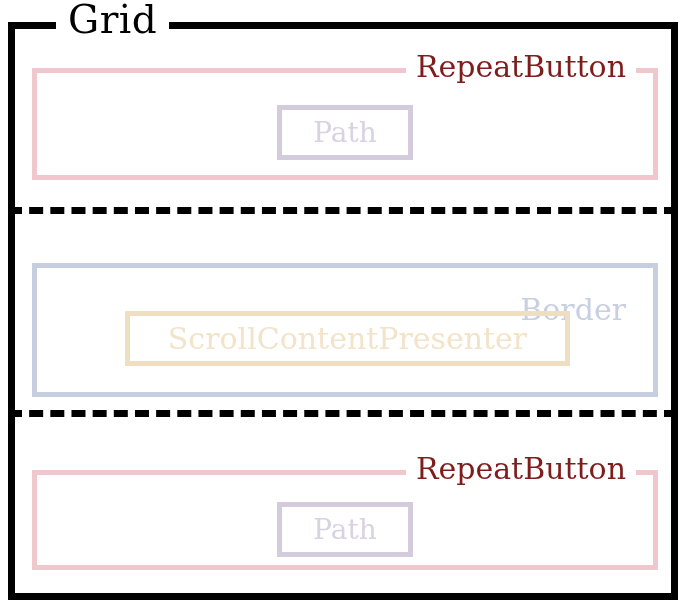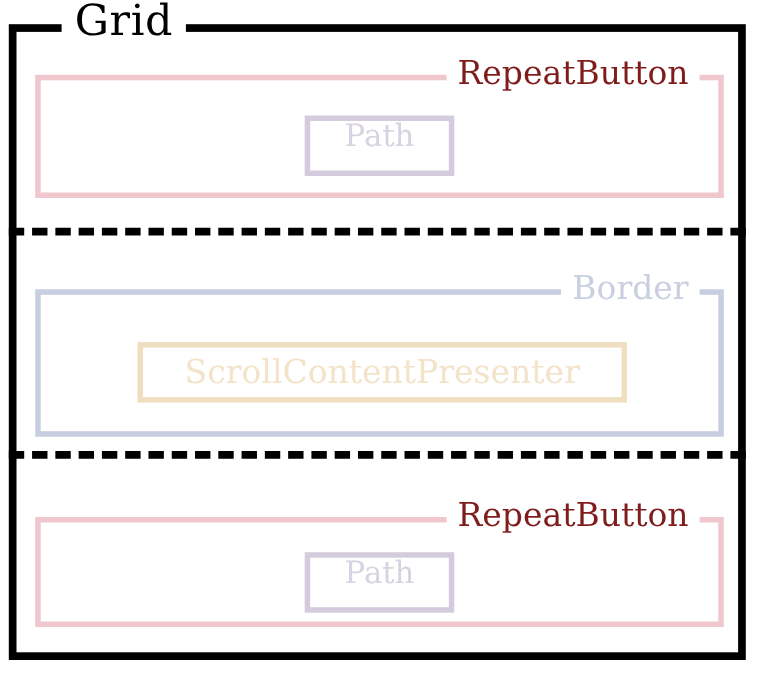--- a/index.html
+++ b/index.html
@@ -110,20 +110,21 @@
     height: 134px;
   }
   #border-box > .fs-edge {
     top: 0;
     border: 5px solid #c6cee0;
   }
   #border-box > .fs-legend {
     right: 22px;
     font-size: 30px;
     color: #c7cfe1;
+    margin-top: 48px;
   }
 
   
   #scp-box {
     position: absolute;
     box-sizing: border-box;
     left: 125px;
     top: 311px;
     width: 445px;
     height: 55px;
@@ -138,21 +139,21 @@
     line-height: 1;
     white-space: nowrap;
   }
 
   
   .path-box {
     position: absolute;
     box-sizing: border-box;
     border: 5px solid #d4ccdd;
     display: flex;
-    align-items: flex-start;
+    align-items: center;
     justify-content: center;
     background: transparent;
   }
   .path-box > .path-label {
     font-size: 28px;
     color: #d9d2e2;
     line-height: 1;
     white-space: nowrap;
   }
   #path-top {

